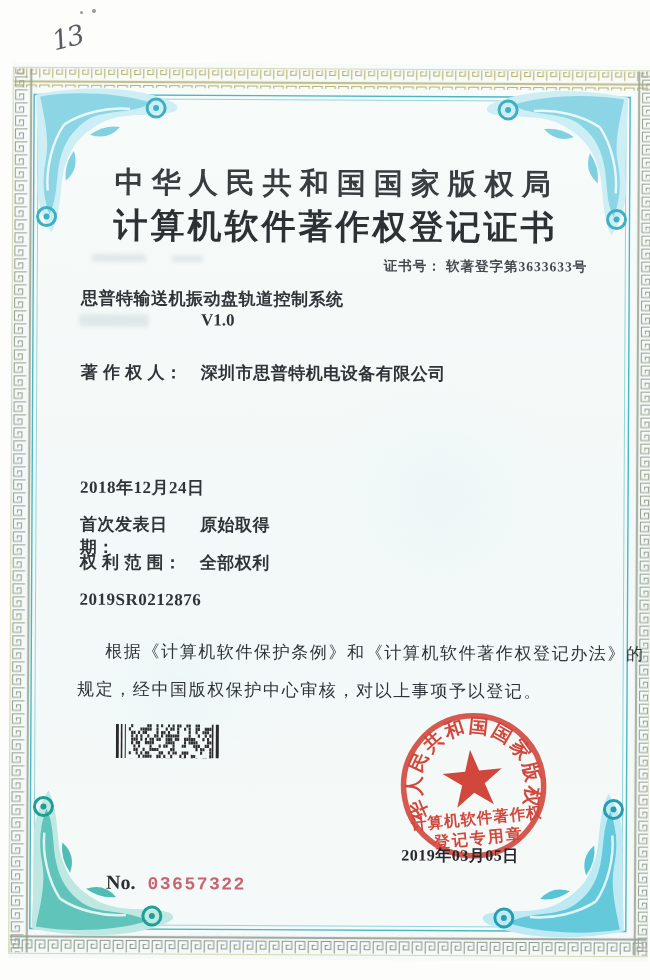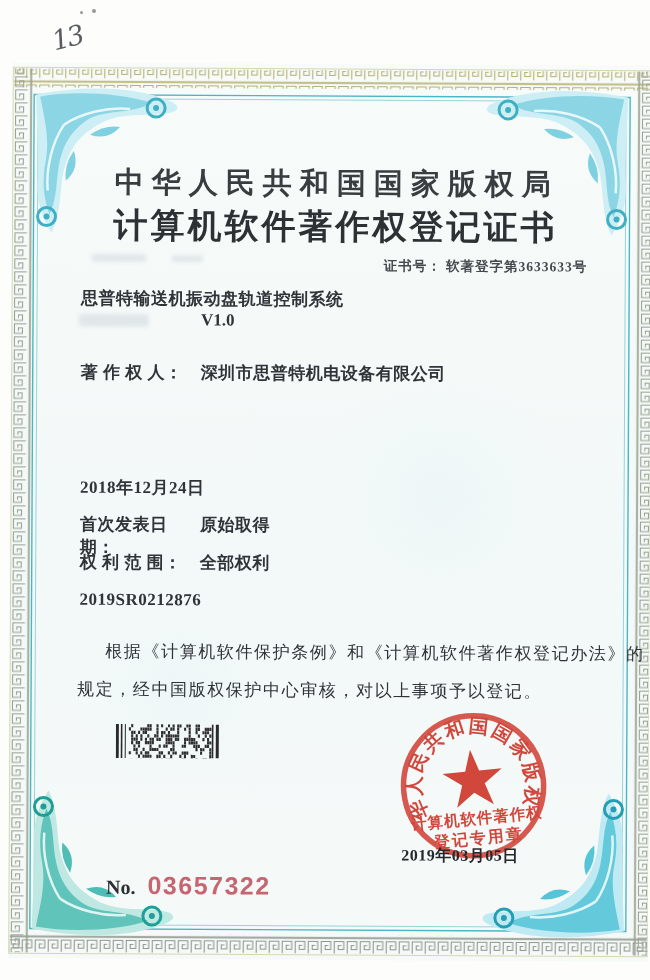--- a/index.html
+++ b/index.html
@@ -44,21 +44,21 @@
   .row .val{letter-spacing:.5px;}
   .val2{position:absolute;left:190px;font-size:17px;font-weight:600;color:#303338;}
   .statement{
     position:absolute;font-size:17px;font-weight:500;color:#303338;letter-spacing:1.6px;
   }
   .serial{
     position:absolute;left:98px;top:780px;display:flex;align-items:baseline;gap:12px;margin-top:28px;
   }
   .serial .no-label{font-size:20px;font-weight:700;color:#2c2f33;}
   .serial .no-value{
-    font-family:Liberation Sans, sans-serif;font-size:25px;font-weight:600;
+    font-family:Liberation Mono, monospace;font-size:18px;font-weight:600;
     color:#c25663;letter-spacing:1.5px;opacity:.9;
   }
   .issue-date{
     position:absolute;left:393px;top:781px;
     font-size:16px;font-weight:700;color:#26282b;letter-spacing:.5px;
   }
   .seal-svg{position:absolute;left:370px;top:626px;width:190px;height:190px;opacity:.92;}
   .barcode-svg{position:absolute;left:107px;top:661px;width:104px;height:34px;}
   .smudge{position:absolute;background:#7b8894;opacity:.16;filter:blur(2px);border-radius:3px;}
   .wash{position:absolute;border-radius:50%;filter:blur(14px);opacity:.25;

